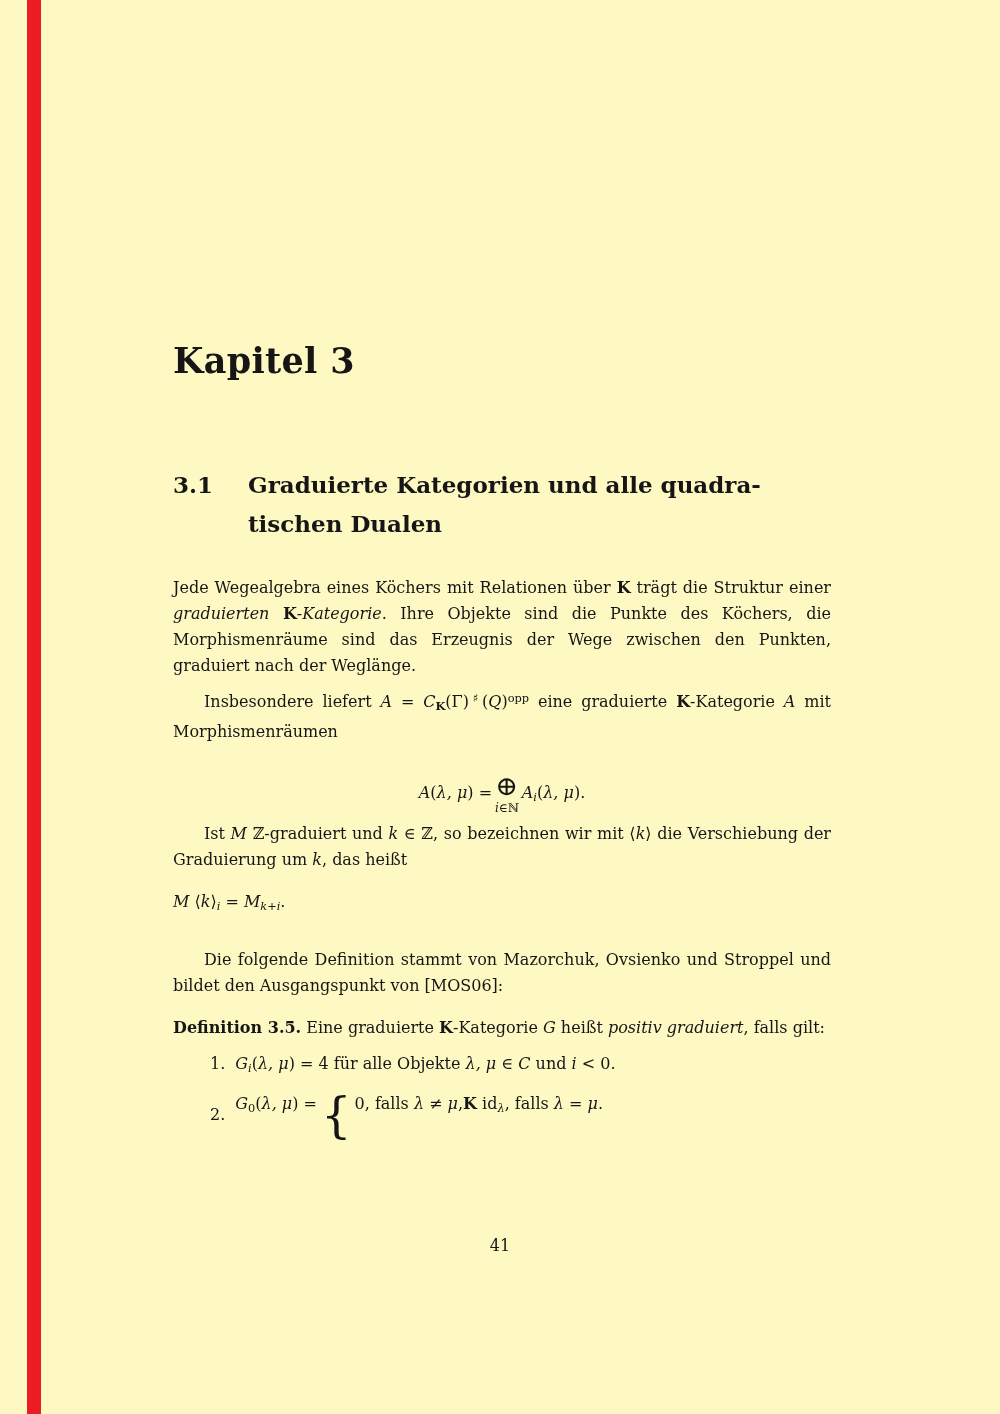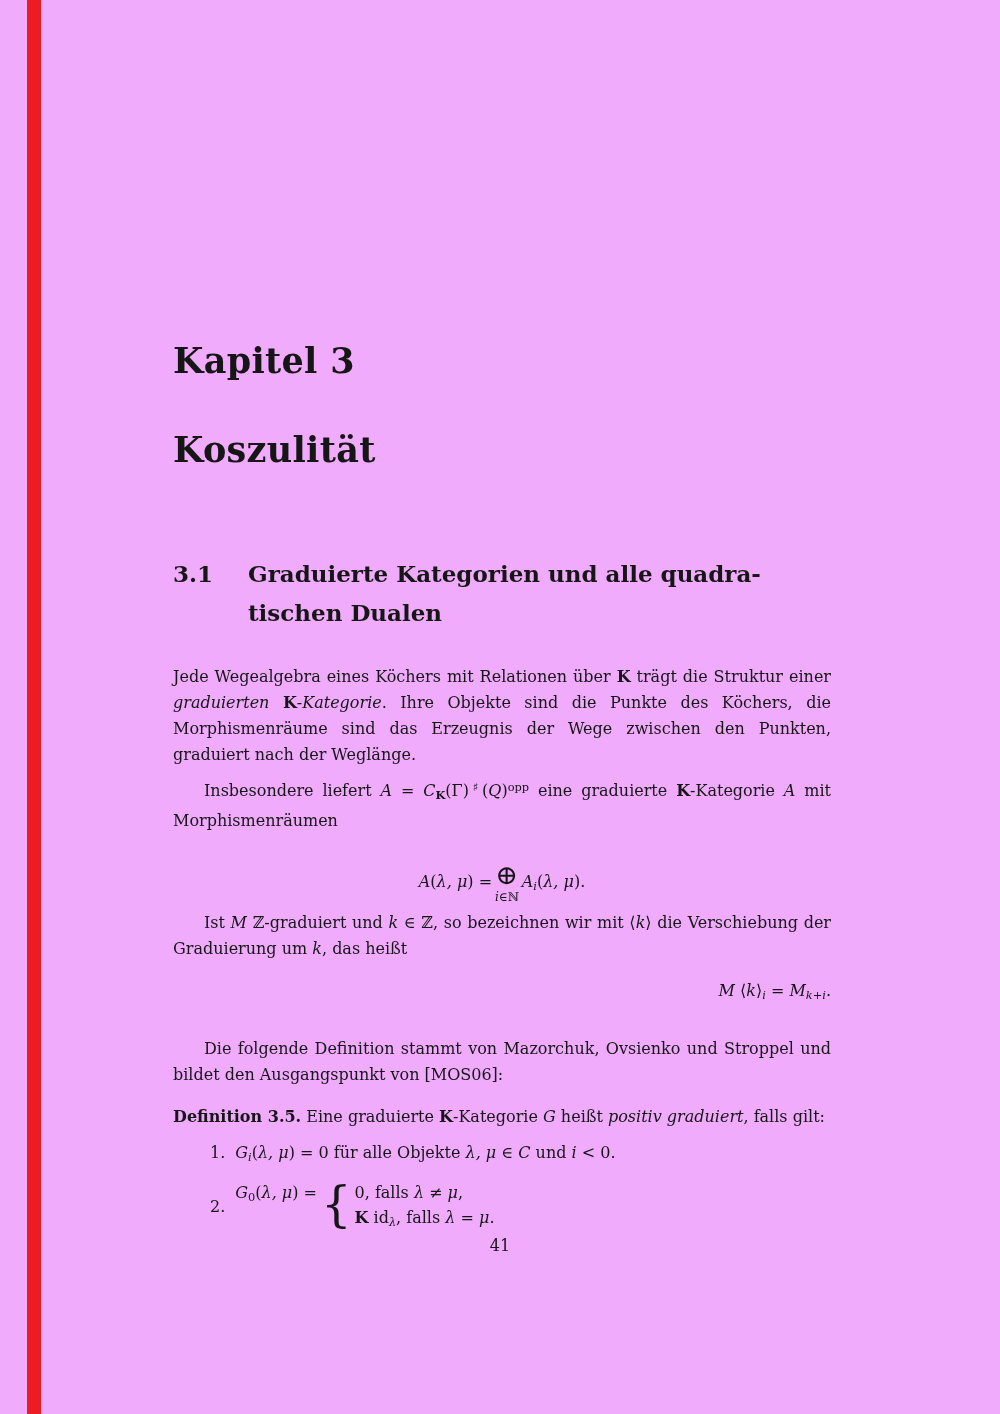--- a/index.html
+++ b/index.html
@@ -1,62 +1,61 @@
 <!DOCTYPE html>
 <html><head>
 <meta charset="utf-8">
 <style>
   html,body{margin:0;padding:0}
   body{
     width:1000px;height:1414px;background:#ffffff;
     font-family:"DejaVu Serif","Liberation Serif",serif;color:#161616;
   }
-  .sheet{position:relative;width:1000px;height:1414px;background:#f0abfc;overflow:hidden}
+  .sheet{position:relative;width:1000px;height:1414px;background:#fef9c3;overflow:hidden}
   .red-bar{position:absolute;left:27px;top:0;width:14px;height:1414px;background:#ec1c24}
   .content{position:absolute;left:173px;top:0;width:658px}
   h1,h2,p{margin:0;font-weight:normal}
   .chapter-label{margin-top:340px;font-size:35px;font-weight:bold;letter-spacing:.3px}
   .chapter-title{margin-top:48px;font-size:35px;font-weight:bold;letter-spacing:.3px}
   .section{display:flex;margin-top:84px;font-size:23px;font-weight:bold;line-height:39px}
   .sec-num{width:75px;flex:none}
   .body{font-size:16px;line-height:26px;text-align:justify}
   .mt-first{margin-top:32px}
   .indent{text-indent:31px}
   .formula{display:flex;justify-content:center;align-items:center;font-size:16px;margin:26px 0 6px}
   .bigop-stack{display:inline-flex;flex-direction:column;align-items:center;margin:0 3px}
   .bigop{font-size:27px;line-height:30px}
   .bigop-sub{font-size:12px;line-height:14px}
-  .formula-simple{display:block;text-align:right;margin:16px 0 8px;font-size:16px;line-height:26px}
+  .formula-simple{display:block;text-align:left;margin:16px 0 8px;font-size:16px;line-height:26px}
   .list{margin-top:2px}
   .list-item{display:flex;margin-top:10px;padding-left:37px;font-size:16px;line-height:26px}
   .list-item.cases-row{align-items:center}
   .item-num{margin-right:10px;flex:none}
   .item-body{display:inline}
   .cases-body{display:inline-flex;align-items:flex-start}
   .brace{font-size:48px;font-weight:300;line-height:1;margin:0 3px 0 4px}
-  .cases{display:inline-flex;flex-direction:column}
+  .cases{display:inline-flex;flex-direction:row}
   .cases>span{line-height:25px;text-align:left}
   .page-num{position:absolute;top:1236px;left:0;width:100%;text-align:center;font-size:16px}
   .it{font-style:italic}
   .bf{font-weight:bold}
   .sub{font-size:71%;vertical-align:-0.25em}
   .sup{font-size:71%;vertical-align:0.45em}
   .bb{font-weight:bold}
   .cal{font-style:italic}
 </style>
 </head>
 <body>
 
 <div class="sheet">
   <div class="red-bar" style="background: rgb(236, 28, 36);"></div>
 
   <div class="content">
 
     <h1 class="chapter-label">Kapitel 3</h1>
-    <h1 class="chapter-title">Koszulität</h1>
 
     <h2 class="section">
       <span class="sec-num">3.1</span>
       <span class="sec-title">
         <span>Graduierte Kategorien und alle quadra-</span><br>
         <span>tischen Dualen</span>
       </span>
     </h2>
 
     <p class="body mt-first"><span>Jede Wegealgebra eines Köchers mit Relationen über </span><span class="bb">K</span><span> trägt die Struktur einer </span><span class="it">graduierten </span><span class="bb">K</span><span class="it">-Kategorie</span><span>. Ihre Objekte sind die Punkte des Köchers, die Morphismenräume sind das Erzeugnis der Wege zwischen den Punkten, graduiert nach der Weglänge.</span></p>
@@ -76,21 +75,21 @@
 
     <div class="formula-simple"><span class="it">M</span><span> ⟨</span><span class="it">k</span><span>⟩</span><span class="sub it">i</span><span> = </span><span class="it">M</span><span class="sub it">k+i</span><span>.</span></div>
 
     <p class="body indent" style="margin-top:28px"><span>Die folgende Definition stammt von Mazorchuk, Ovsienko und Stroppel und bildet den Ausgangspunkt von [MOS06]:</span></p>
 
     <p class="body" style="margin-top:16px"><span class="bf">Definition 3.5.</span><span> Eine graduierte </span><span class="bb">K</span><span>-Kategorie </span><span class="cal">G</span><span> heißt </span><span class="it">positiv graduiert</span><span>, falls gilt:</span></p>
 
     <div class="list">
       <div class="list-item">
         <span class="item-num">1.</span>
-        <span class="item-body"><span class="cal">G</span><span class="sub it">i</span><span>(</span><span class="it">λ, μ</span><span>) = 0 für alle Objekte </span><span class="it">λ, μ</span><span> ∈ </span><span class="cal">C</span><span> und </span><span class="it">i</span><span> &lt; 0.</span></span>
+        <span class="item-body"><span class="cal">G</span><span class="sub it">i</span><span>(</span><span class="it">λ, μ</span><span>) = 4 für alle Objekte </span><span class="it">λ, μ</span><span> ∈ </span><span class="cal">C</span><span> und </span><span class="it">i</span><span> &lt; 0.</span></span>
       </div>
       <div class="list-item cases-row">
         <span class="item-num">2.</span>
         <span class="cases-body">
           <span><span class="cal">G</span><span class="sub">0</span><span>(</span><span class="it">λ, μ</span><span>) = </span></span>
           <span class="brace">{</span>
           <span class="cases">
             <span><span>0, falls </span><span class="it">λ</span><span> ≠ </span><span class="it">μ</span><span>,</span></span>
             <span><span class="bb">K</span><span> id</span><span class="sub it">λ</span><span>, falls </span><span class="it">λ</span><span> = </span><span class="it">μ</span><span>.</span></span>
           </span>

